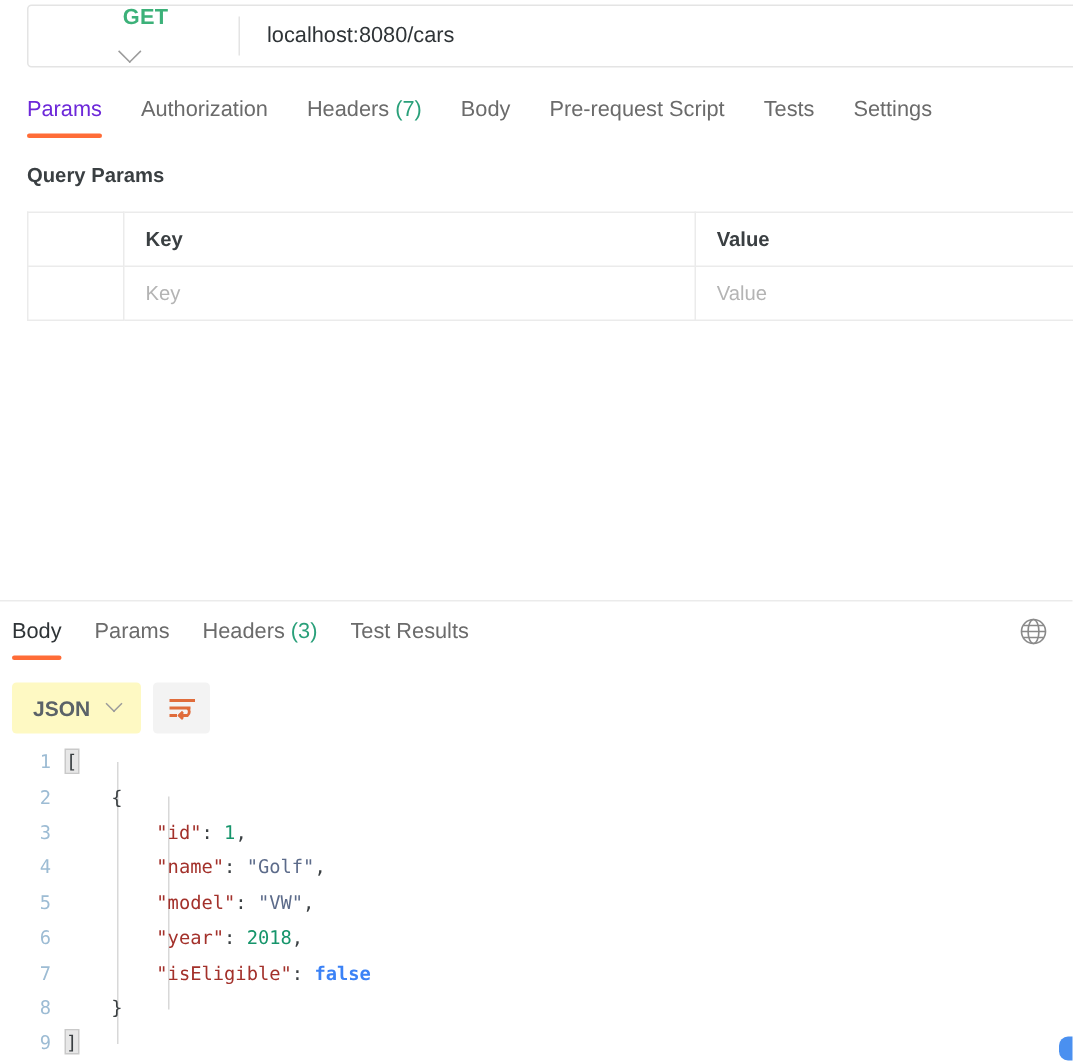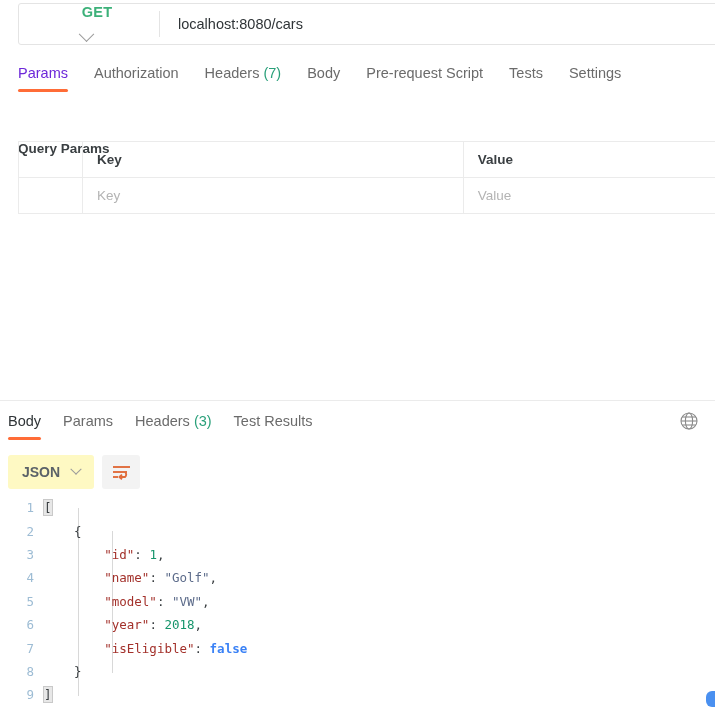--- a/index.html
+++ b/index.html
@@ -86,21 +86,20 @@
   }
   .cnt { color: #2aa07a; }
 
   
   .qp-title {
     position: absolute;
     left: 18px; top: 109px;
     font-size: 13.5px;
     font-weight: 700;
     color: #3a3f42;
-    margin-top: 32px;
   }
   .qp-table {
     position: absolute;
     left: 18px; top: 141px;
     width: 830px;
     border: 1px solid #ebebeb;
     border-collapse: collapse;
   }
   .qp-table td {
     border: 1px solid #ebebeb;

